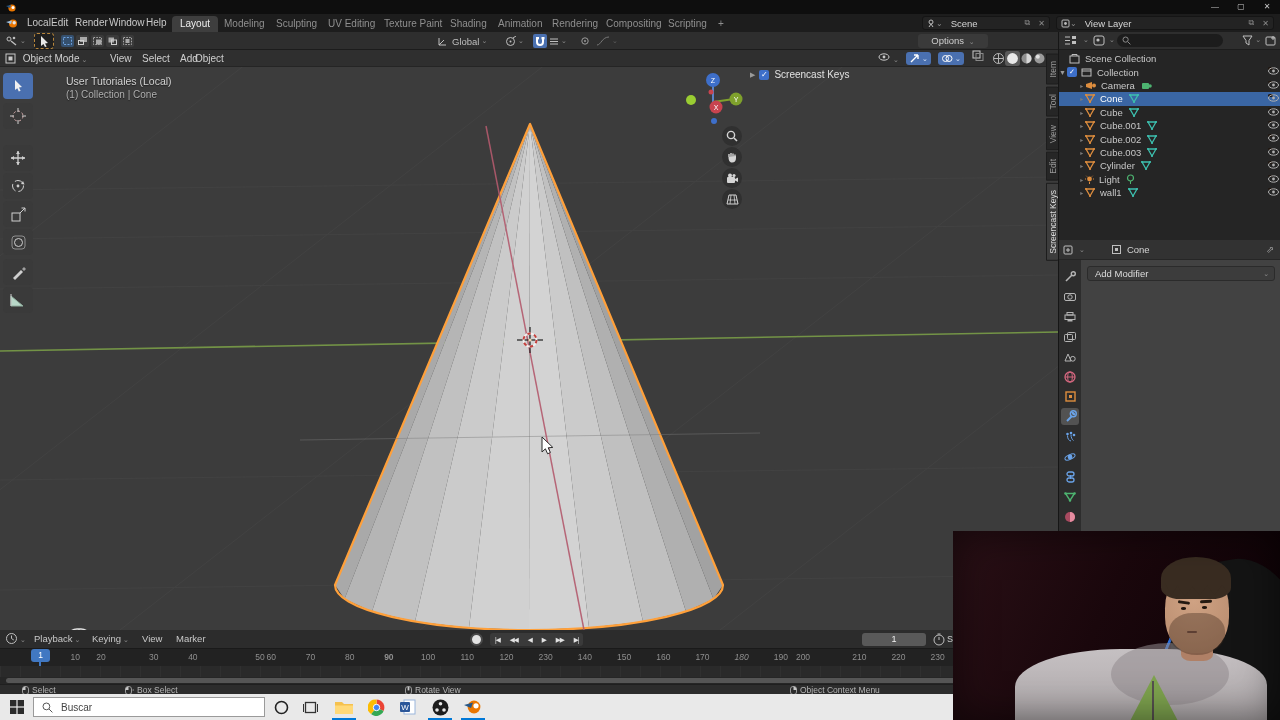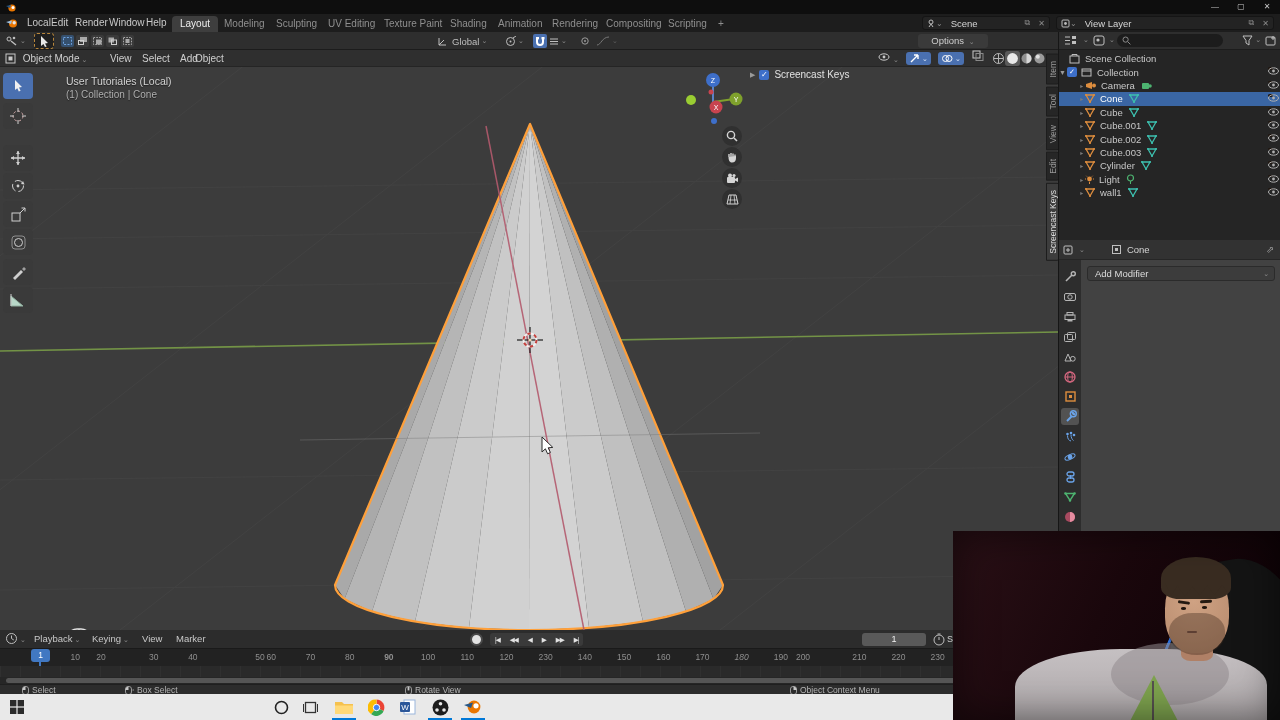--- a/index.html
+++ b/index.html
@@ -954,20 +954,27 @@
 
 <div class="abs" id="taskbar">
   <span class="tb-ic" style="left:7px">
     <svg width="14" height="14">
         <rect x="0" y="0" width="6.4" height="6.4" fill="#2b2b2b"></rect>
         <rect x="7.6" y="0" width="6.4" height="6.4" fill="#2b2b2b"></rect>
         <rect x="0" y="7.6" width="6.4" height="6.4" fill="#2b2b2b"></rect>
         <rect x="7.6" y="7.6" width="6.4" height="6.4" fill="#2b2b2b"></rect>
       </svg>
   </span>
+  <div id="search">
+    <svg style="margin:0 8px" width="11" height="11">
+        <circle cx="4.4" cy="4.4" r="3.4" fill="none" stroke="#555"></circle>
+        <line x1="7" y1="7" x2="10.4" y2="10.4" stroke="#555"></line>
+      </svg>
+    <span>Buscar</span>
+  </div>
   <span class="tb-ic" style="left:271px">
       <svg width="15" height="15">
         <circle cx="7.5" cy="7.5" r="6" fill="none" stroke="#222" stroke-width="1.6"></circle>
       </svg>
     </span>
   <span class="tb-ic" style="left:300px">
       <svg width="15" height="13">
         <rect x="2.5" y="1.5" width="10" height="10" fill="none" stroke="#333" stroke-width="1.3"></rect>
         <path d="M0.5 3 V11 M14.5 3 V11" stroke="#333"></path>
       </svg>

